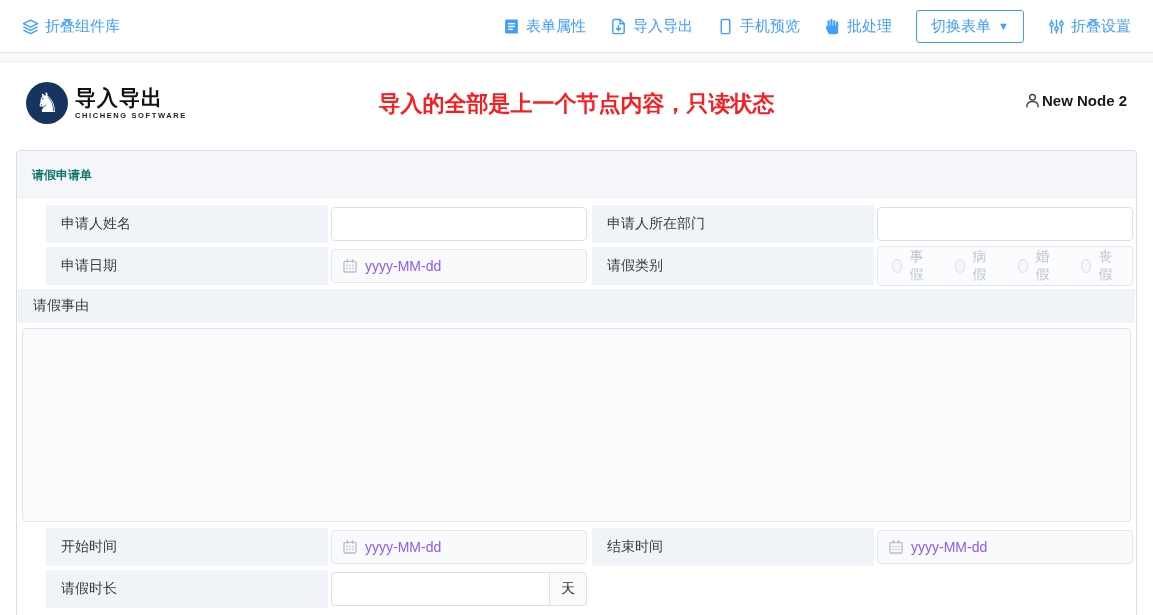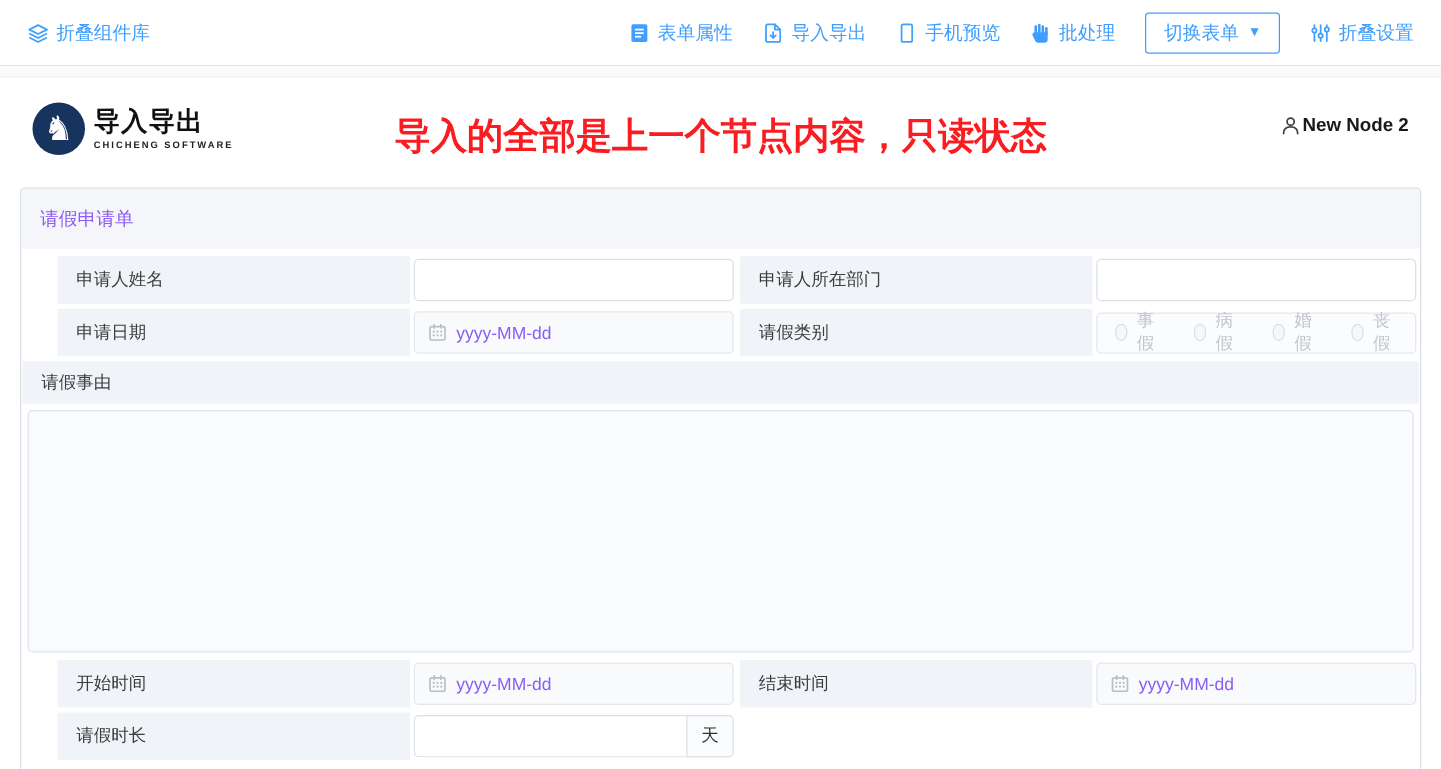--- a/index.html
+++ b/index.html
@@ -21,41 +21,41 @@
   
   .header { position:relative; height:88px; padding:20px 26px 0 26px;
             display:flex; align-items:flex-start; justify-content:space-between; }
   .logo { display:flex; align-items:center; gap:7px; }
   .logo-circle { width:42px; height:42px; border-radius:50%; background:#16345e; color:#fff;
                  display:flex; align-items:center; justify-content:center; font-size:27px; }
   .logo-text { display:flex; flex-direction:column; line-height:1.05; }
   .logo-cn { font-size:21px; font-weight:700; color:#111; letter-spacing:1px; }
   .logo-en { font-size:7.5px; color:#222; letter-spacing:1.6px; font-weight:700; margin-top:3px; }
   .notice { position:absolute; left:50%; top:27px; transform:translateX(-50%);
-            color:#f91c20; font-size:29px; font-weight:700; white-space:nowrap; }
+            color:#f91c20; font-size:22px; font-weight:700; white-space:nowrap; }
   .node { display:flex; align-items:center; gap:1px; font-size:15px; font-weight:700;
           color:#1a1a1a; margin-top:10px; }
 
   
   .panel { margin:0 16px; border:1px solid #d9dde3; border-radius:4px; background:#fff;
            padding-bottom:6px; }
   .panel-title { height:48px; display:flex; align-items:center; padding-left:15px;
-                 background:#f4f6fa; font-size:15px; font-weight:400; color:#8b5cf6;
+                 background:#f4f6fa; font-size:12px; font-weight:700; color:#0f766e;
                  border-radius:3px 3px 0 0; margin-bottom:6px; }
   .frow { display:flex; gap:3px; height:38px; margin:0 1px 4px 1px;padding-left:28px; }
   .half { flex:1 1 0; display:flex; gap:3px; min-width:0; }
   .label-cell { flex:0 0 282px; background:#f0f3f8; display:flex; align-items:center;
                 padding-left:15px; font-size:14px; color:#3c3c3c; }
   .field-cell { flex:1 1 auto; display:flex; align-items:center; padding-right:2px; min-width:0; }
   .txt-input { width:100%; height:34px; border:1px solid #dcdfe6; border-radius:4px;
                background:#fff; font-size:14px; padding:0 10px; color:#333; outline:none; }
   .date-box { width:100%; height:34px; border:1px solid #e2e6ed; border-radius:4px;
               background:#f8fafc; display:flex; align-items:center; gap:7px; padding:0 10px; }
   .placeholder { color:#8b5cf6; font-size:14px; }
-  .radio-box { width:100%; height:33px; border:1px solid #e4e7ed; border-radius:4px;
+  .radio-box { width:100%; height:40px; border:1px solid #e4e7ed; border-radius:4px;
                background:#fbfcfe; display:flex; align-items:center; gap:26px; padding:0 14px; }
   .radio { display:flex; align-items:center; gap:7px; font-size:14px; color:#c0c4cc; }
   .radio-dot { width:14px; height:14px; border-radius:50%; border:1px solid #dcdfe6;
                background:#f5f7fa; }
   .full-label { height:34px; background:#f0f3f8; display:flex; align-items:center;
                 padding-left:15px; font-size:14px; color:#3c3c3c; margin:0 1px 5px 1px; }
   .textarea { display:block; margin:0 5px 6px 5px; width:calc(100% - 10px); height:194px;
               border:1px solid #e0e4ea; border-radius:4px; background:#fafbfd; resize:none;
               outline:none; font-size:14px; padding:8px 10px;
               font-family:"Liberation Sans","DejaVu Sans",sans-serif; }

